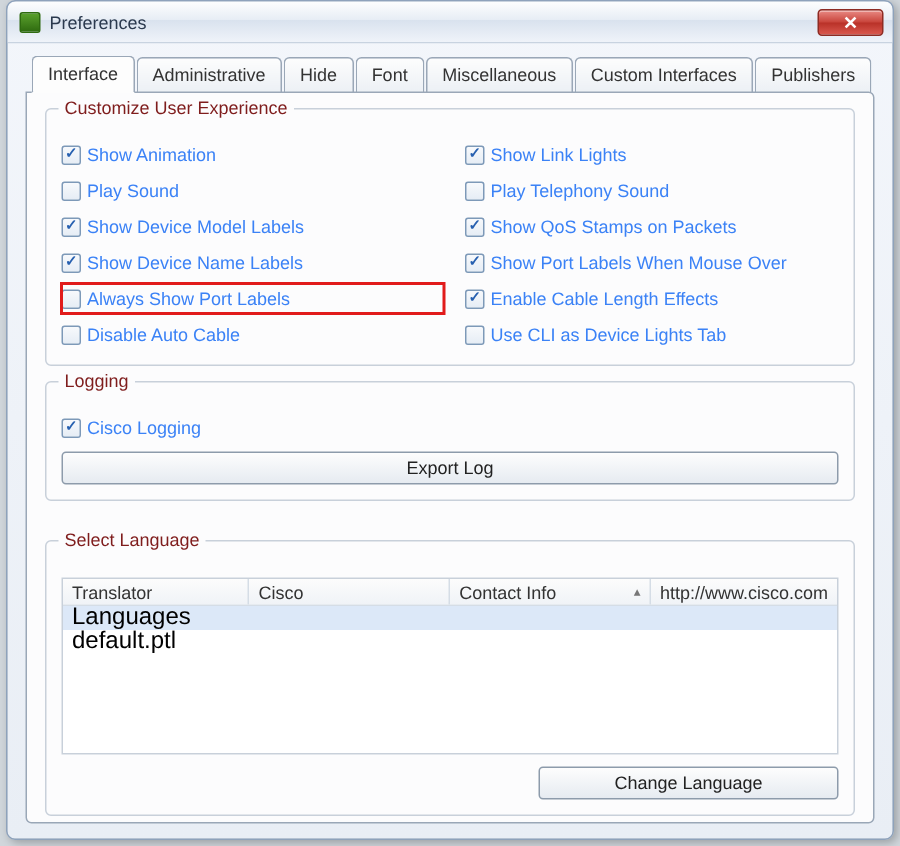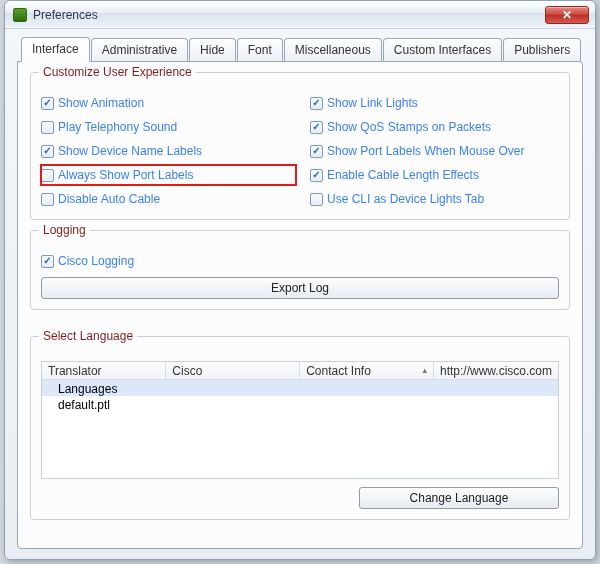--- a/index.html
+++ b/index.html
@@ -183,23 +183,23 @@
   .col-contact { width: 140px; position: relative;}
   .col-contact .sort {
     position: absolute; right: 6px; top: 3px;
     font-size: 9px; color: #777;
   }
   .col-url { flex: 1; }
   .lang-body { flex: 1; overflow: auto; }
   .lang-row {
     display: flex;
     height: 16px;
-    align-items: flex-end;
-    padding: 0 16px;
-    font-size: 12px;
+    align-items: center;
+    padding: 0 6px;
+    font-size: 16px;
   }
   .lang-row.sel {
     background: #dce8f8;
   }
   .lang-row > div { padding-right: 6px; }
   .lang-row .col-trans { width: 130px; }
 
   .lang-group { margin-top: 26px; }
   .lang-group .btn.small { margin-top: 8px; }
 </style>
@@ -236,23 +236,31 @@
             <span class="cb checked"></span>
             <span class="checklabel">Show Animation</span>
           </div>
           <div class="checkrow">
             <span class="cb checked"></span>
             <span class="checklabel">Show Link Lights</span>
           </div>
 
           <div class="checkrow">
             <span class="cb"></span>
+            <span class="checklabel">Play Sound</span>
+          </div>
+          <div class="checkrow">
+            <span class="cb"></span>
             <span class="checklabel">Play Telephony Sound</span>
           </div>
 
+          <div class="checkrow">
+            <span class="cb checked"></span>
+            <span class="checklabel">Show Device Model Labels</span>
+          </div>
           <div class="checkrow">
             <span class="cb checked"></span>
             <span class="checklabel">Show QoS Stamps on Packets</span>
           </div>
 
           <div class="checkrow">
             <span class="cb checked"></span>
             <span class="checklabel">Show Device Name Labels</span>
           </div>
           <div class="checkrow">

